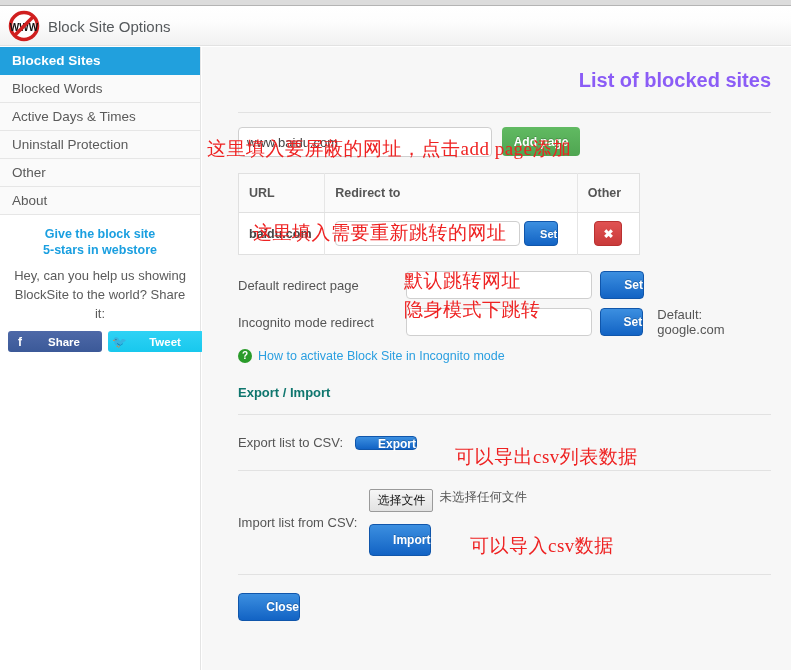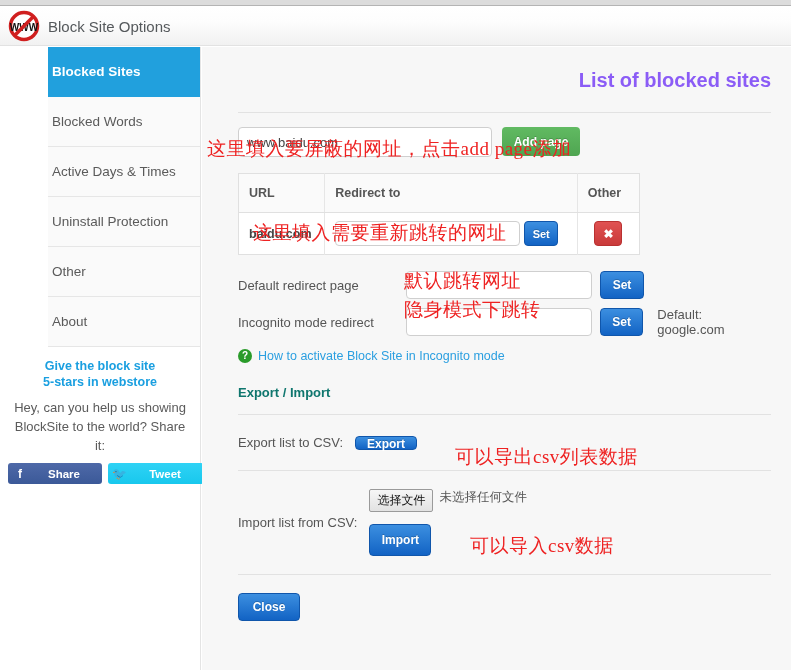--- a/index.html
+++ b/index.html
@@ -54,30 +54,29 @@
   
   .sidebar {
     position: absolute;
     top: 47px; left: 0;
     width: 201px;
     height: 623px;
     background: #ffffff;
     border-right: 1px solid #e4e4e4;
   }
   .nav-item {
-    height: 50px;
-    display: flex;
-    align-items: center;
-    padding-left: 4px;
+    height: 28px;
+    display: flex;
+    align-items: center;
+    padding-left: 12px;
     font-size: 13.5px;
     color: #5a5a5a;
     background: #fafafa;
     border-bottom: 1px solid #e6e6e6;
     cursor: pointer;
-    margin-left: 48px;
   }
   .nav-item.active {
     background: #21a0dd;
     color: #ffffff;
     font-weight: bold;
     border-bottom: 1px solid #21a0dd;
   }
 
   .rate-block {
     text-align: center;
@@ -179,20 +178,21 @@
   }
   .btn-green {
     background: linear-gradient(to bottom,#61ba62,#4fa551);
     width: 78px; height: 29px;
     text-shadow: 0 -1px 0 rgba(0,0,0,.18);
   }
   .btn-blue {
     background: linear-gradient(to bottom,#3c8fe0,#1263c4);
     text-shadow: 0 -1px 0 rgba(0,0,0,.2);
     border: 1px solid #1056ab;
+    text-align: right;
   }
   .btn-red {
     background: linear-gradient(to bottom,#e05252,#c93a3a);
     border: 1px solid #b93131;
     width: 28px; height: 25px;
     font-size: 12px;
   }
 
   
   .tbl {

